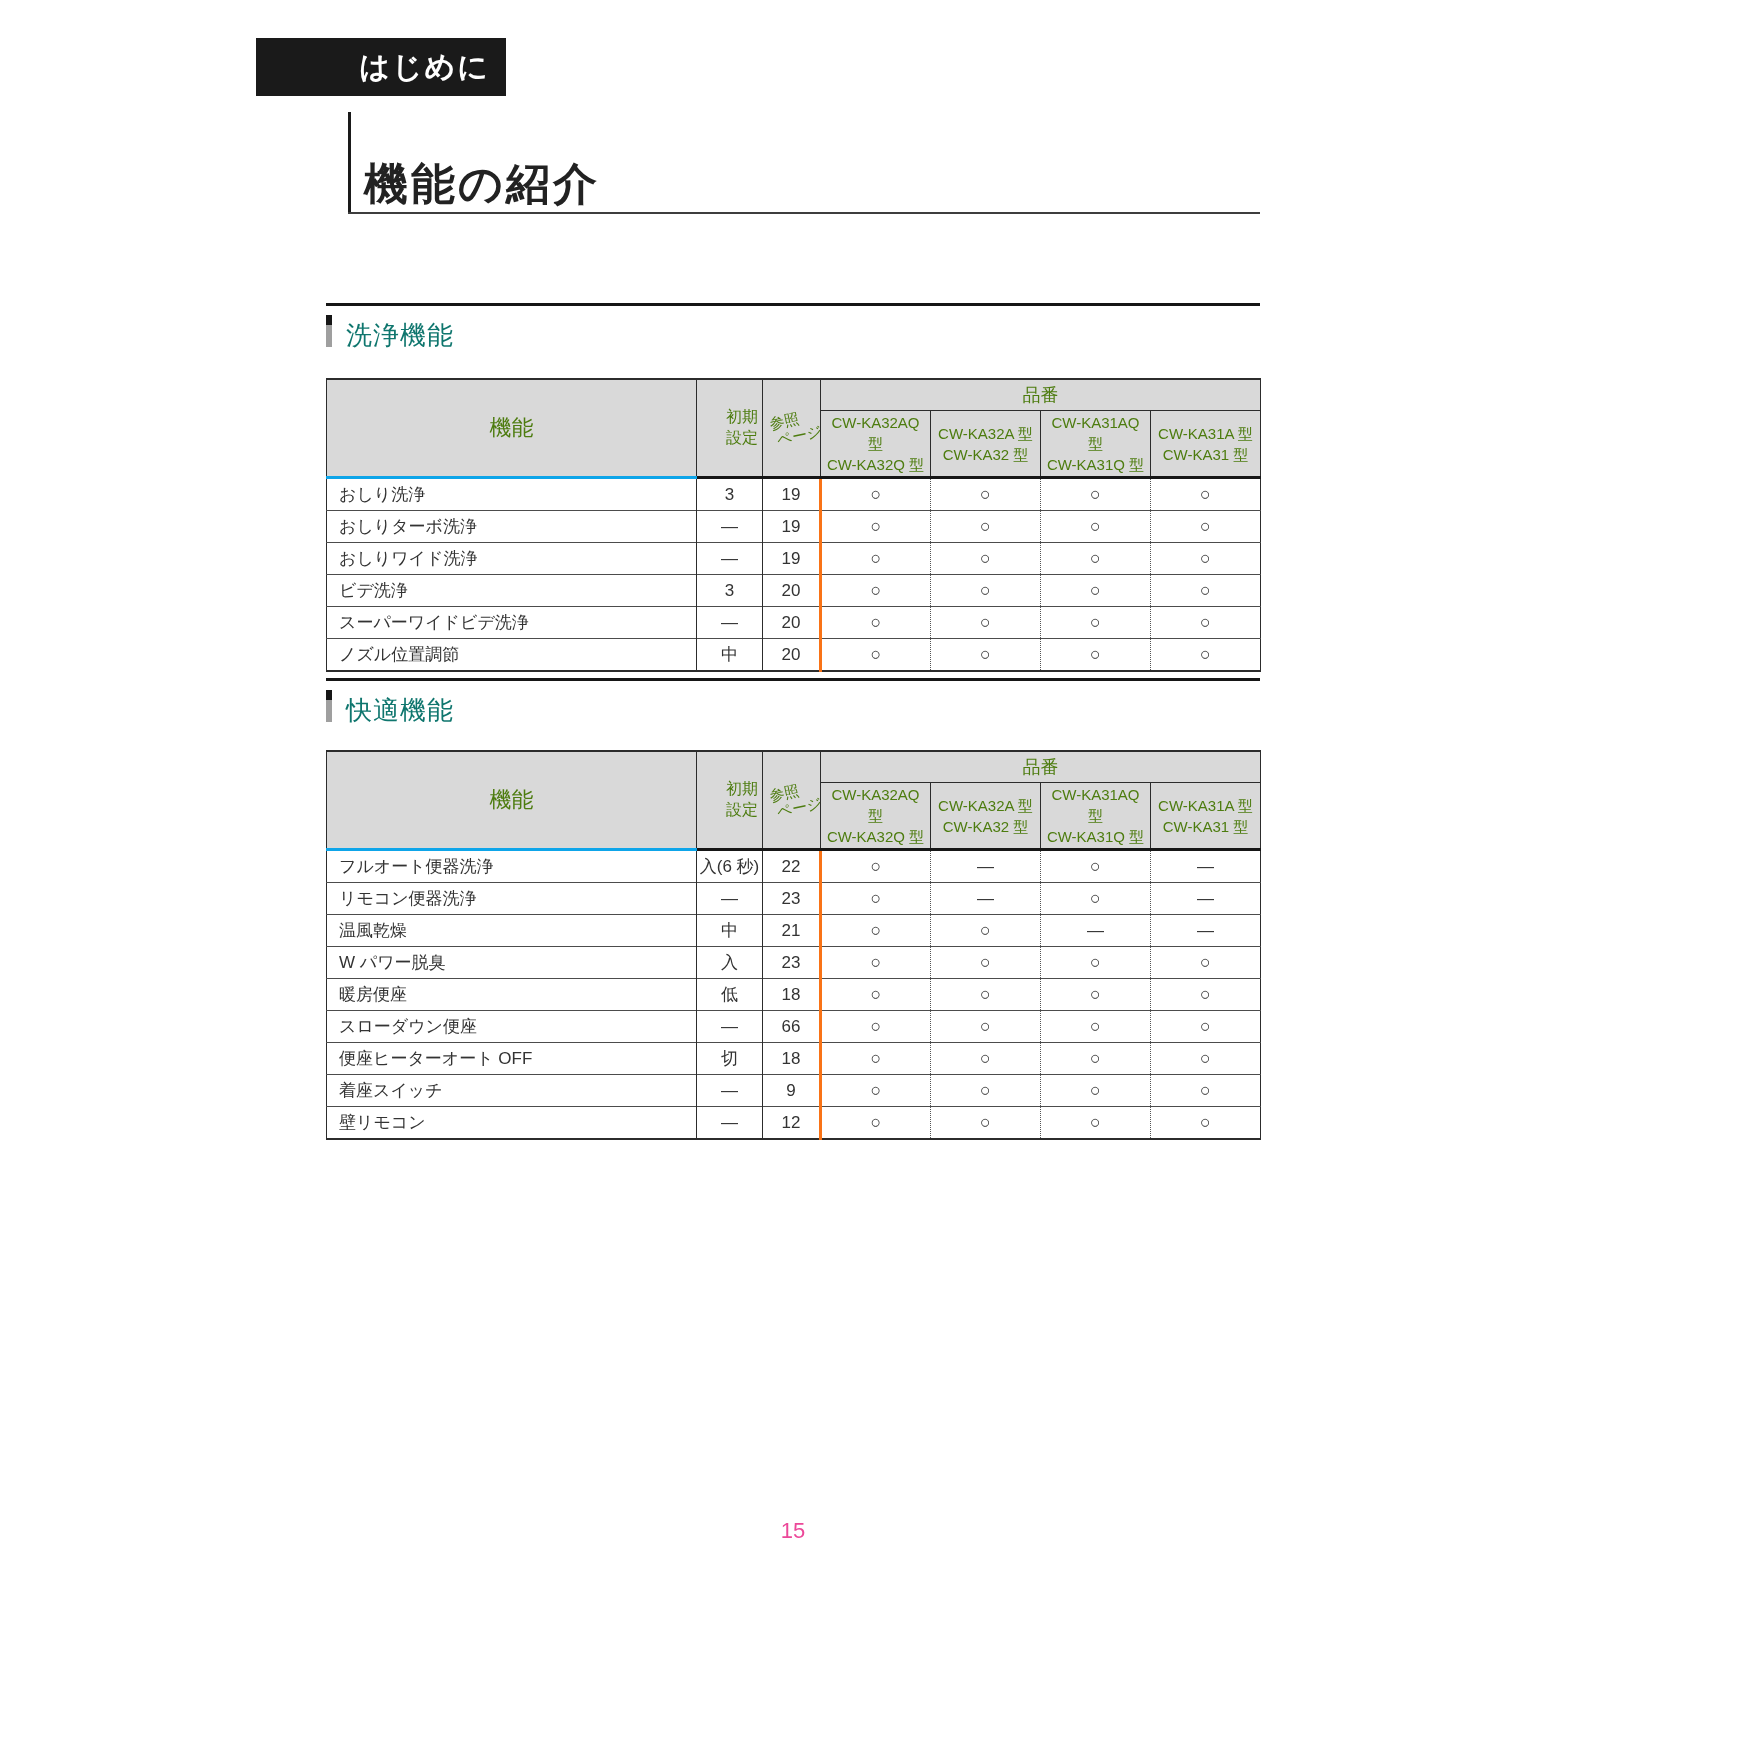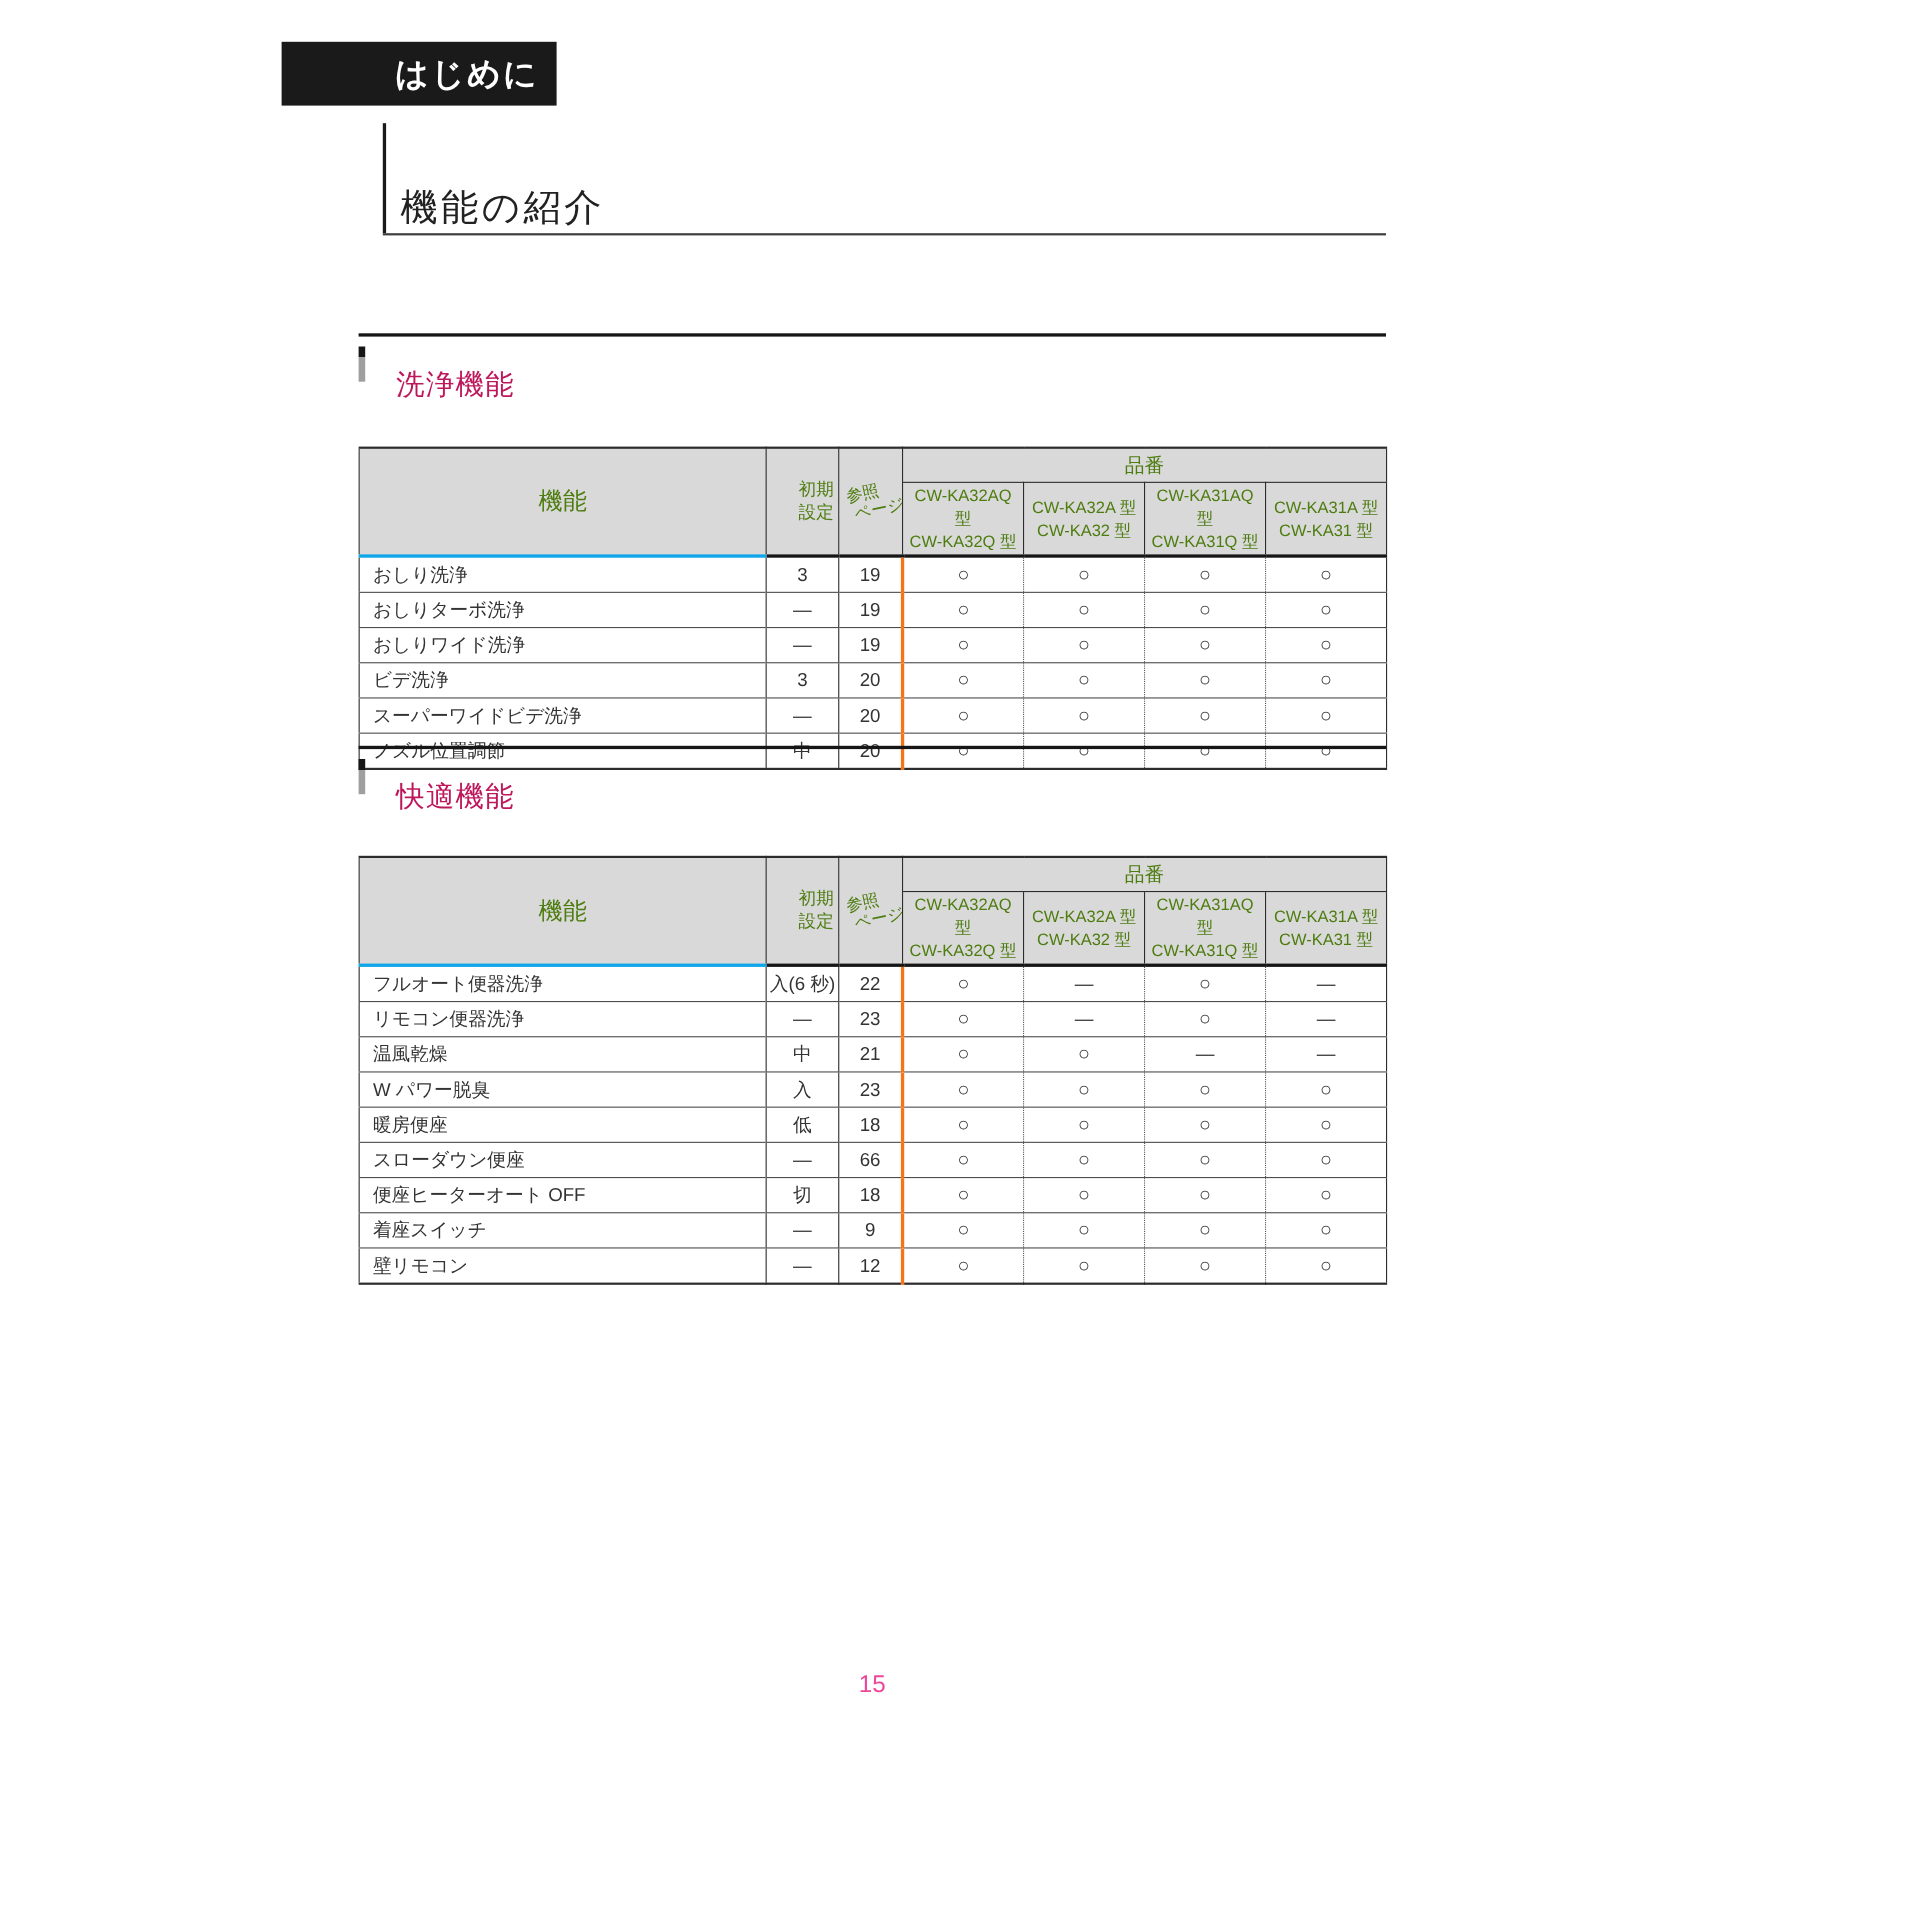--- a/index.html
+++ b/index.html
@@ -17,33 +17,33 @@
     padding-right:16px;box-sizing:border-box;
   }
   .badge span{color:#ffffff;font-size:30px;font-weight:bold;letter-spacing:2px;}
 
   
   .title-block{
     position:absolute;left:348px;top:112px;height:100px;
     border-left:3px solid #1a1a1a;
     display:flex;align-items:flex-end;padding-left:13px;
   }
-  .title-block h1{margin:0;font-size:34px;font-weight:400;line-height:1;letter-spacing:3px;padding-bottom:6px;color:#222;}
+  .title-block h1{margin:0;font-size:44px;font-weight:700;line-height:1;letter-spacing:3px;padding-bottom:6px;color:#222;}
   .title-rule{position:absolute;left:348px;top:212px;width:912px;height:2px;background:var(--rule,#3d3d3d);}
 
   
   .sec{position:absolute;left:326px;width:934px;}
   .sec-1{top:303px;}
   .sec-2{top:678px;}
   .sec-head{border-top:3px solid #161616;display:flex;align-items:flex-start;padding-top:9px;}
   .sec-bar{
     width:6px;height:32px;margin-right:10px;flex:0 0 6px;
     background:linear-gradient(to bottom,#161616 0,#161616 10px,#9f9f9f 10px,#9f9f9f 100%);
   }
-  .sec-head h2{margin:18px;font-size:26px;font-weight:400;line-height:32px;letter-spacing:1px;color:#be185d;}
+  .sec-head h2{margin:4px;font-size:26px;font-weight:400;line-height:32px;letter-spacing:1px;color:#0f766e;}
   .table-slot{margin-top:23px;}
   .sec-2 .table-slot{margin-top:20px;}
 
   
   table.spec-table{
     border-collapse:collapse;table-layout:fixed;width:934px;
     border:1px solid #2c2c2c;border-top-width:2px;border-bottom-width:2px;
     font-size:17px;color:#333;
   }
   col.col-func{width:370px;}

